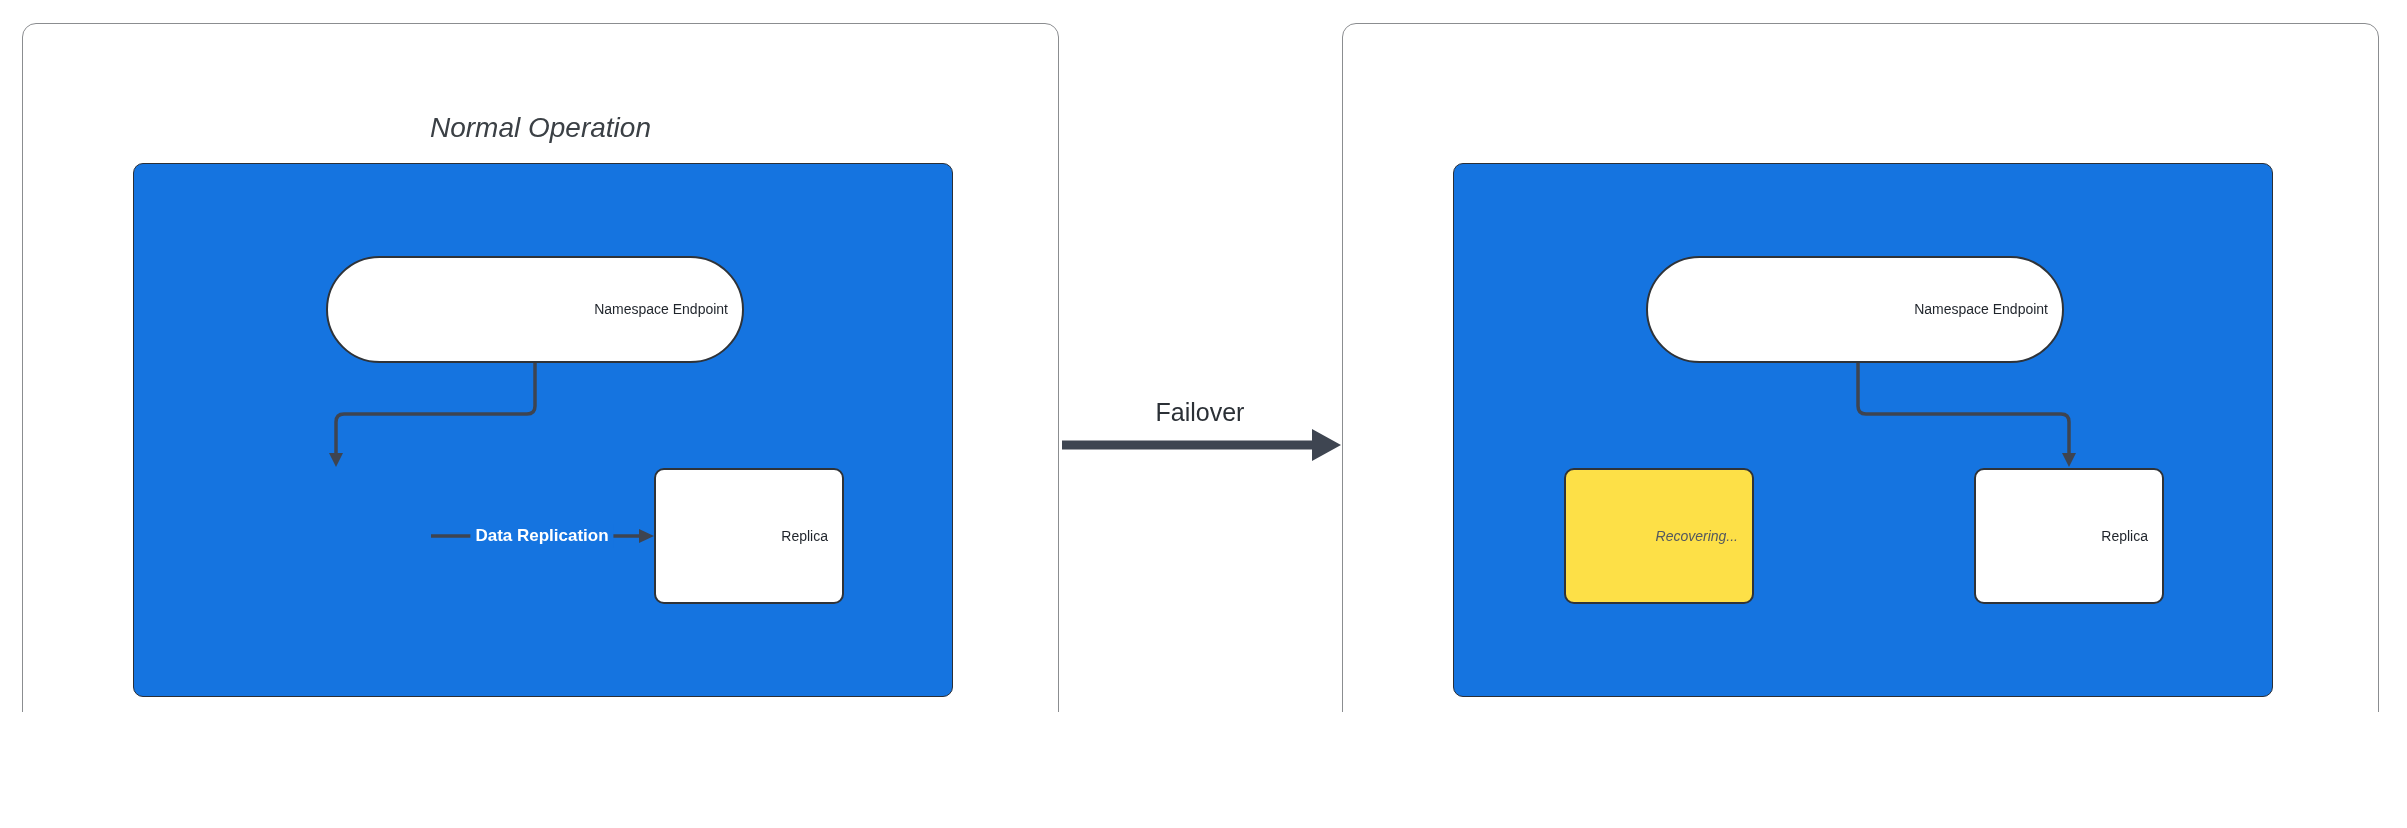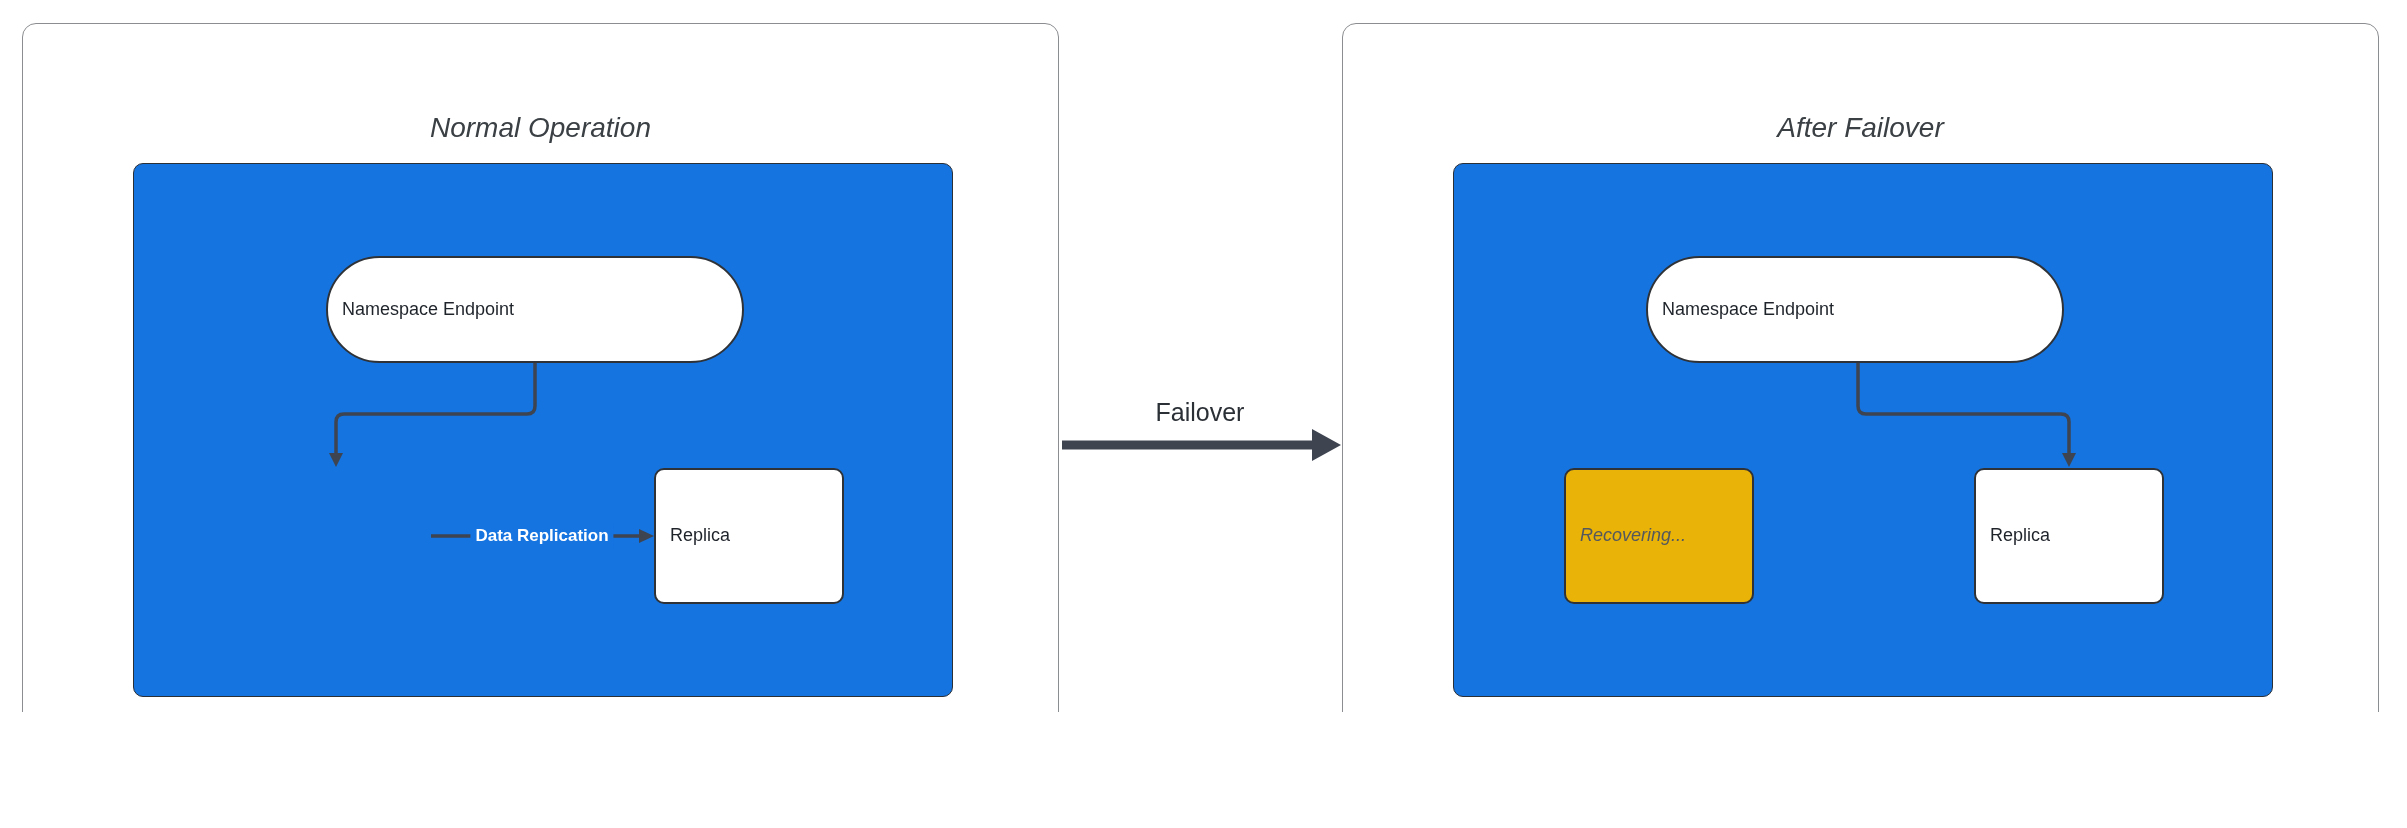--- a/index.html
+++ b/index.html
@@ -38,40 +38,40 @@
     border-radius:10px;
     box-sizing:border-box;
   }
   .edges{
     position:absolute;
     left:0;top:0;width:820px;height:534px;
     pointer-events:none;
   }
   .node{
     position:absolute;
-    display:flex;align-items:center;justify-content:flex-start;
+    display:flex;align-items:center;justify-content:flex-end;
     text-align:center;
     background:#ffffff;
     border:2px solid #2f3338;
     border-radius:10px;
     box-sizing:border-box;
-    font-size:18px;
+    font-size:14px;
     line-height:1.3;
     color:#1f242b;
     padding:0 14px;
   }
   .node.pill{
     left:192px;top:92px;width:418px;height:107px;
     border-radius:54px;
   }
   .node.box-left{left:107px;top:304px;width:190px;height:136px;}
   .node.box-right{left:520px;top:304px;width:190px;height:136px;}
   .node.recovering{
     left:110px;top:304px;width:190px;height:136px;
-    background:#eab308;
+    background:#fde047;
     font-style:italic;
     color:#53585f;
   }
   .edge-label{
     position:absolute;
     left:408px;top:372px;
     transform:translate(-50%,-50%);
     background:#1574e0;
     color:#ffffff;
     font-weight:bold;
@@ -122,21 +122,20 @@
     </div>
   </div>
 
   <div class="failover-label">Failover</div>
   <svg class="failover-svg" viewBox="0 0 282 90" width="282" height="90">
     <line x1="1" y1="45" x2="254" y2="45" stroke="#3e4551" stroke-width="9"></line>
     <polygon points="251,29 251,61 280,45" fill="#3e4551"></polygon>
   </svg>
 
   <div class="panel right">
-    <div class="panel-title">After Failover</div>
 
     <div class="cluster">
       <svg class="edges" viewBox="0 0 820 534" width="820" height="534">
 
         <path d="M 404 199 L 404 242 Q 404 250 412 250 L 607 250 Q 615 250 615 258 L 615 290" fill="none" stroke="#3e4450" stroke-width="3.5" stroke-linecap="round"></path>
         <polygon points="608,289 622,289 615,303" fill="#3e4450"></polygon>
       </svg>
 
       <div class="node pill">
         <span>Namespace Endpoint</span>

